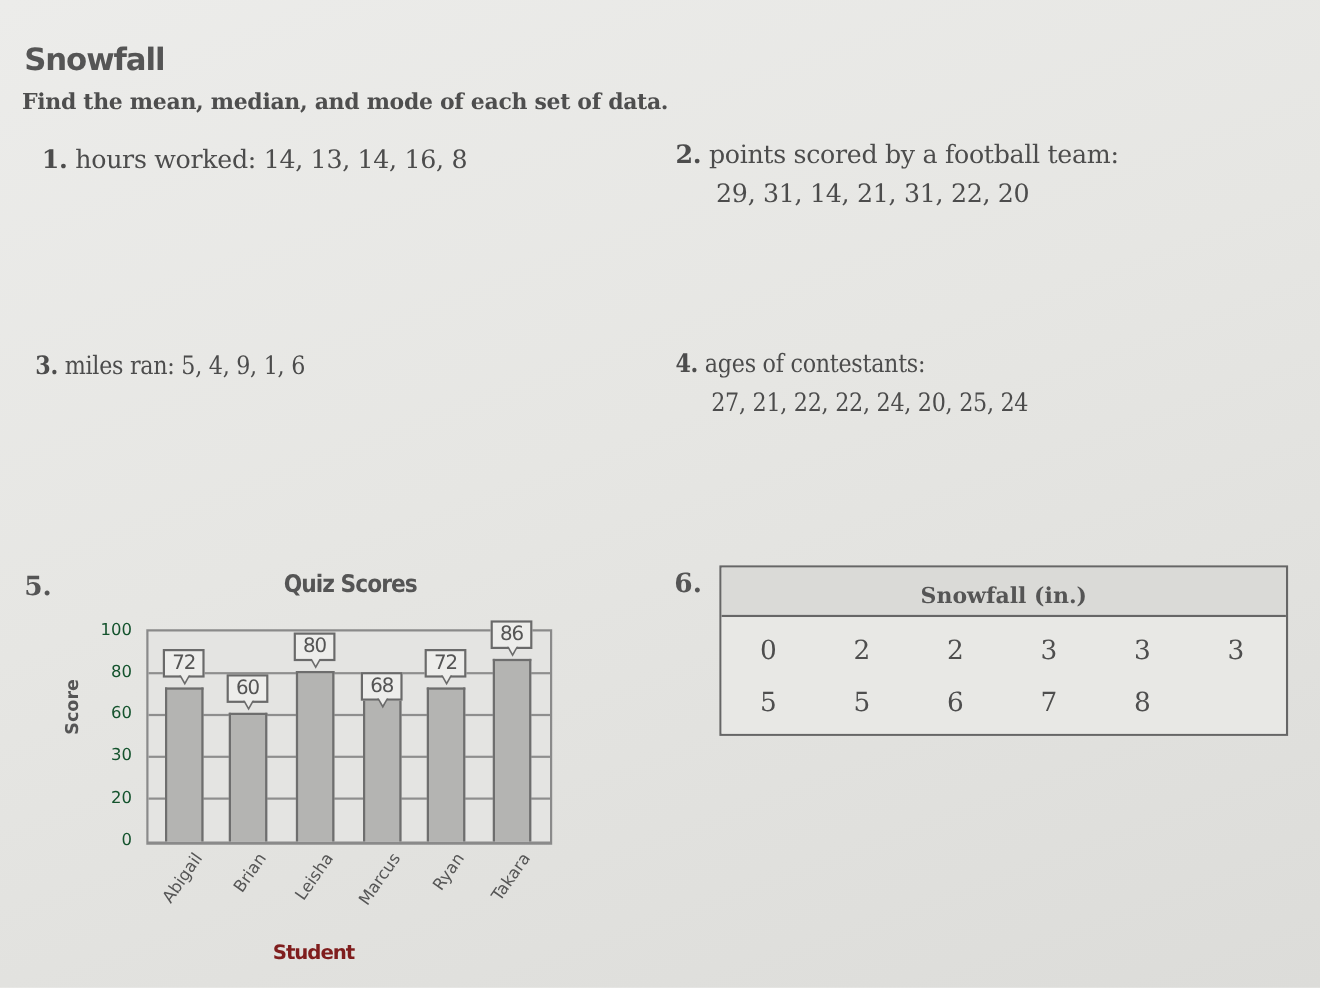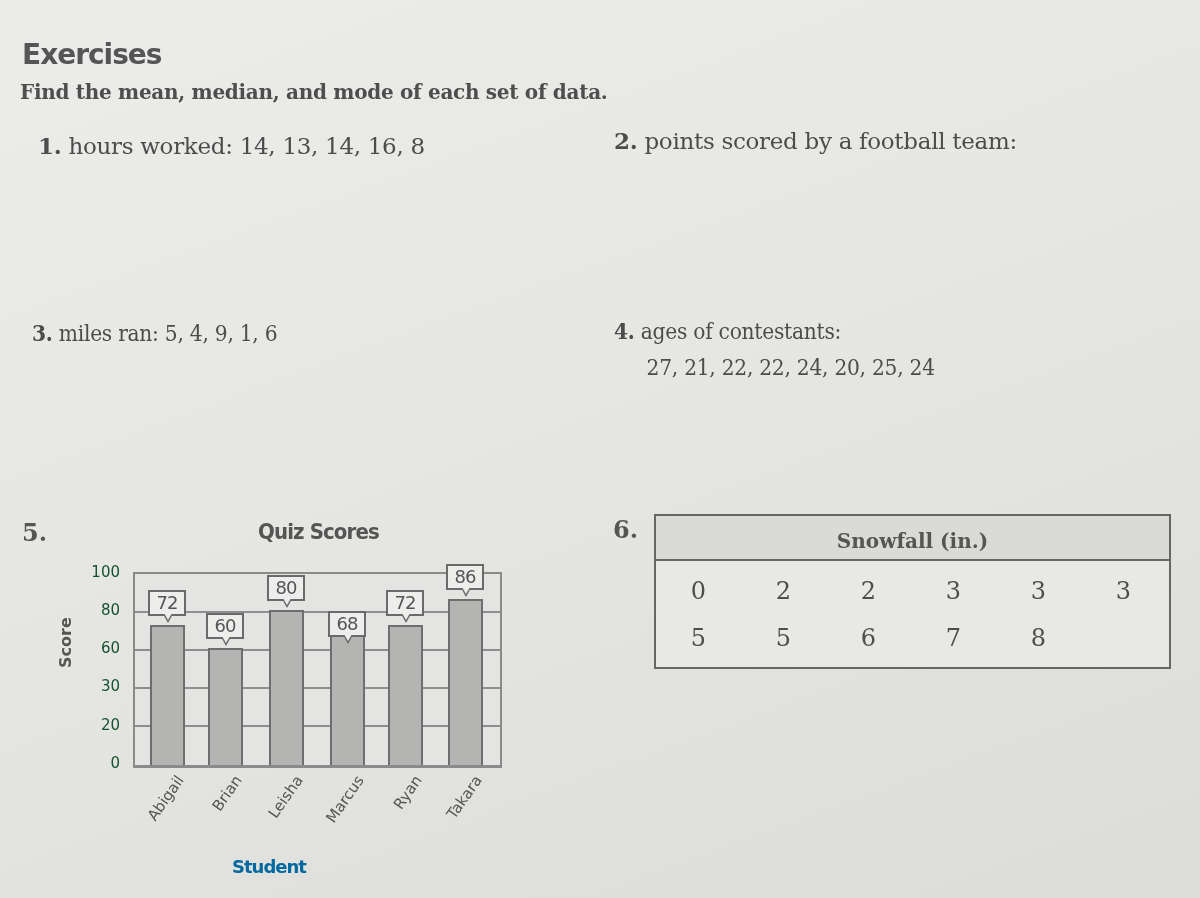--- a/index.html
+++ b/index.html
@@ -24,45 +24,46 @@
   .chart-title { left:258px; top:519px; font-size:22px; font-weight:bold; color:#555; letter-spacing:-1px; transform-origin:left top; transform:scaleX(0.9); }
   .plot { left:133px; top:572px; width:365px; height:191px; border:2px solid #8a8a8a; border-bottom:3px solid #8a8a8a; box-sizing:content-box; background:#e4e4e2; }
   .gridline { position:absolute; left:0; right:0; height:2px; background:#8e8e8e; }
   .ytick { position:absolute; width:40px; text-align:right; font-size:15px; color:#14532d; }
   .ylabel { left:56px; top:668px; font-size:16px; font-weight:bold; color:#555; transform: rotate(-90deg); transform-origin:left top; }
   .bar { position:absolute; bottom:0; width:31px; background:#b4b4b2; border:2px solid #6e6e6e; border-bottom:none; }
   .callout { position:absolute; width:34px; height:22px; border:2px solid #6a6a6a; background:#ededeb; text-align:center; font-size:18px; line-height:22px; color:#555; font-family:"DejaVu Sans", sans-serif; letter-spacing:-1px; }
   .callout::after { content:""; position:absolute; left:13px; top:22px; width:0; height:0; border-left:5px solid transparent; border-right:5px solid transparent; border-top:9px solid #6a6a6a; }
   .callout::before { content:""; position:absolute; left:14px; top:21px; width:0; height:0; border-left:4px solid transparent; border-right:4px solid transparent; border-top:7px solid #ededeb; z-index:1; }
   .xtick { position:absolute; font-size:15px; color:#555; transform: rotate(-55deg); transform-origin:right top; white-space:nowrap; text-align:right; width:70px; }
-  .xlabel { left:232px; top:856px; font-size:18px; font-weight:bold; color:#0369a1; letter-spacing:-1px; }
+  .xlabel { left:248px; top:856px; font-size:18px; font-weight:bold; color:#7f1d1d; letter-spacing:-1px; }
 
   
   .ex6-num { left:613px; top:515px; font-size:24px; font-weight:bold; color:#555; }
   .tbl { left:654px; top:514px; width:513px; border:2px solid #666; }
   .tbl-head { height:43px; border-bottom:2px solid #666; background:#dadad7; text-align:center; font-size:20px; font-weight:bold; line-height:50px; color:#555; }
   .tbl-row { display:flex; height:47px; align-items:center; }
   .tbl-row span { width:85px; text-align:center; font-size:24px; color:#4e4e4e; }
   .tbl-body { padding-top:6px; padding-bottom:6px; background:#e8e8e5; }
 </style>
 </head>
 <body>
 
-<div class="abs heading sans">Exercises</div>
+<div class="abs heading sans">Snowfall</div>
 <div class="abs instr">Find the mean, median, and mode of each set of data.</div>
 
 <div class="abs ex" style="left:38px; top:128px;">
   <span class="num">1.</span>
   <span>hours worked:</span>
   <span>14, 13, 14, 16, 8</span>
 </div>
 
 <div class="abs ex" style="left:614px; top:123px;">
   <span class="num">2.</span>
   <span>points scored by a football team:</span>
+  <span class="data-line">29, 31, 14, 21, 31, 22, 20</span>
 </div>
 
 <div class="abs ex ex-narrow" style="left:32px; top:315px;">
   <span class="num">3.</span>
   <span>miles ran:</span>
   <span>5, 4, 9, 1, 6</span>
 </div>
 
 <div class="abs ex ex-narrow" style="left:614px; top:313px;">
   <span class="num">4.</span>

